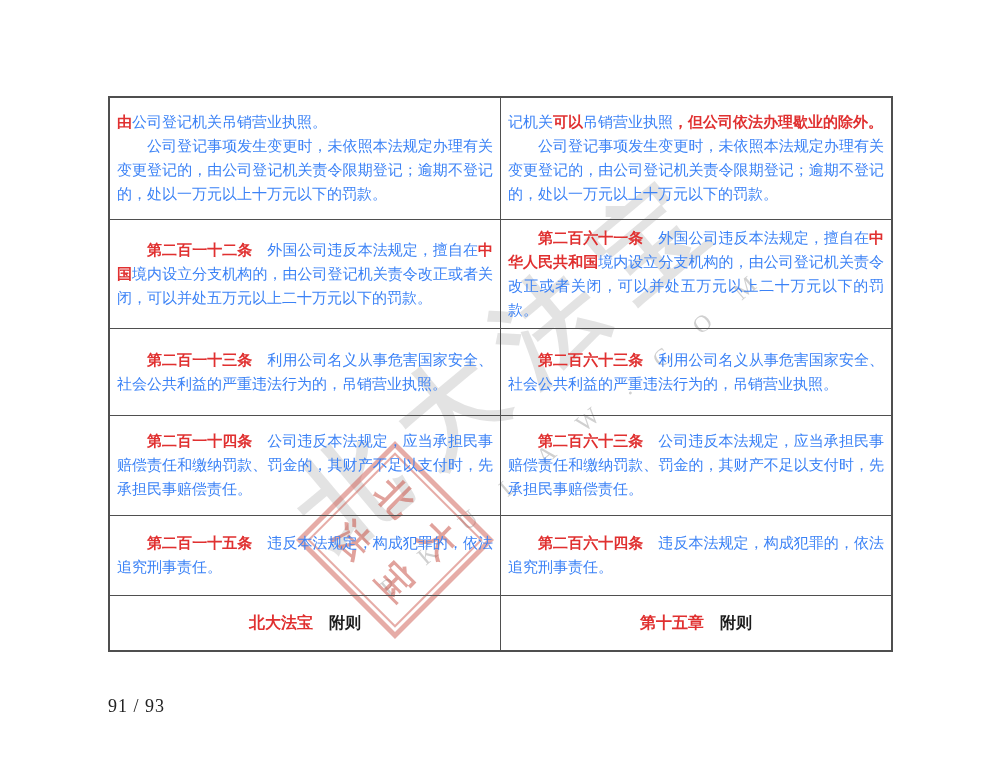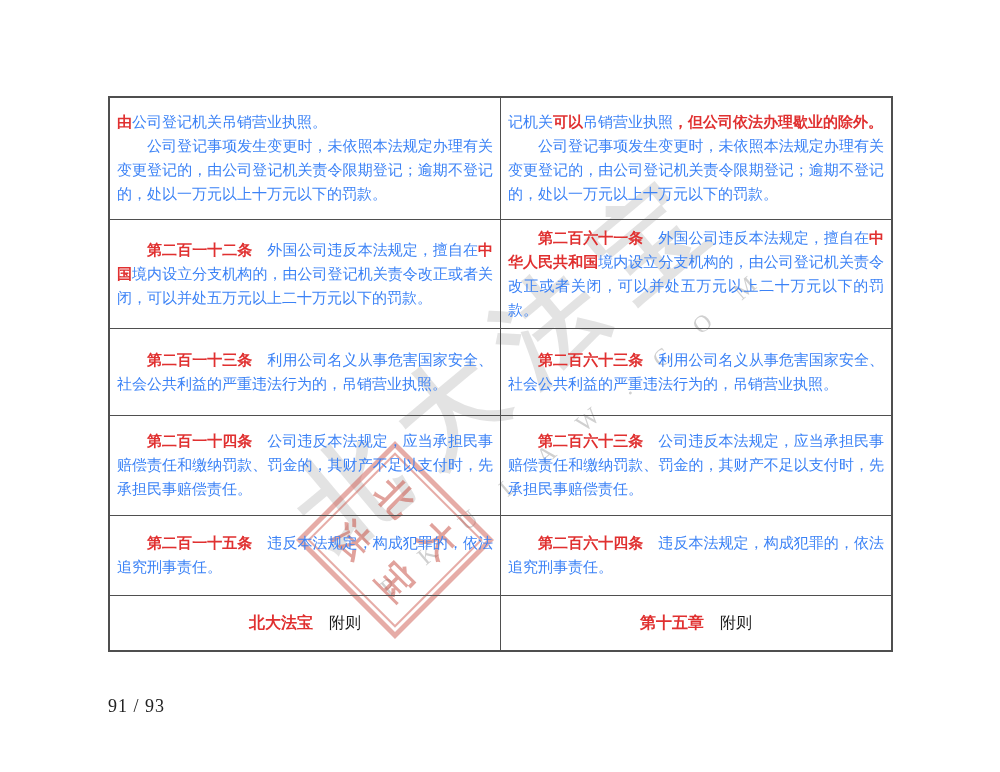--- a/index.html
+++ b/index.html
@@ -44,21 +44,21 @@
     background:transparent;
   }
   tr.r1{height:122px} tr.r2{height:107px} tr.r3{height:87px}
   tr.r4{height:100px} tr.r5{height:80px} tr.r6{height:56px}
   .para{text-align:justify;}
   .para.indent{text-indent:2em;}
   td.center{text-align:center;}
   td.center .para{text-align:center;text-indent:0;font-size:16px;}
   .s-n{color:#3b82f6;}
   .s-rb{color:#e03030;font-weight:bold;}
-  .s-b{color:#1c1c1c;font-weight:normal;}
+  .s-b{color:#1c1c1c;font-weight:bold;}
   
   .page-num{
     position:absolute;left:108px;top:696px;z-index:1;
     font-size:18px;color:#222222;letter-spacing:1px;
   }
 </style>
 </head>
 <body>
 
 <div class="wm wm-brush">北大法宝</div>

